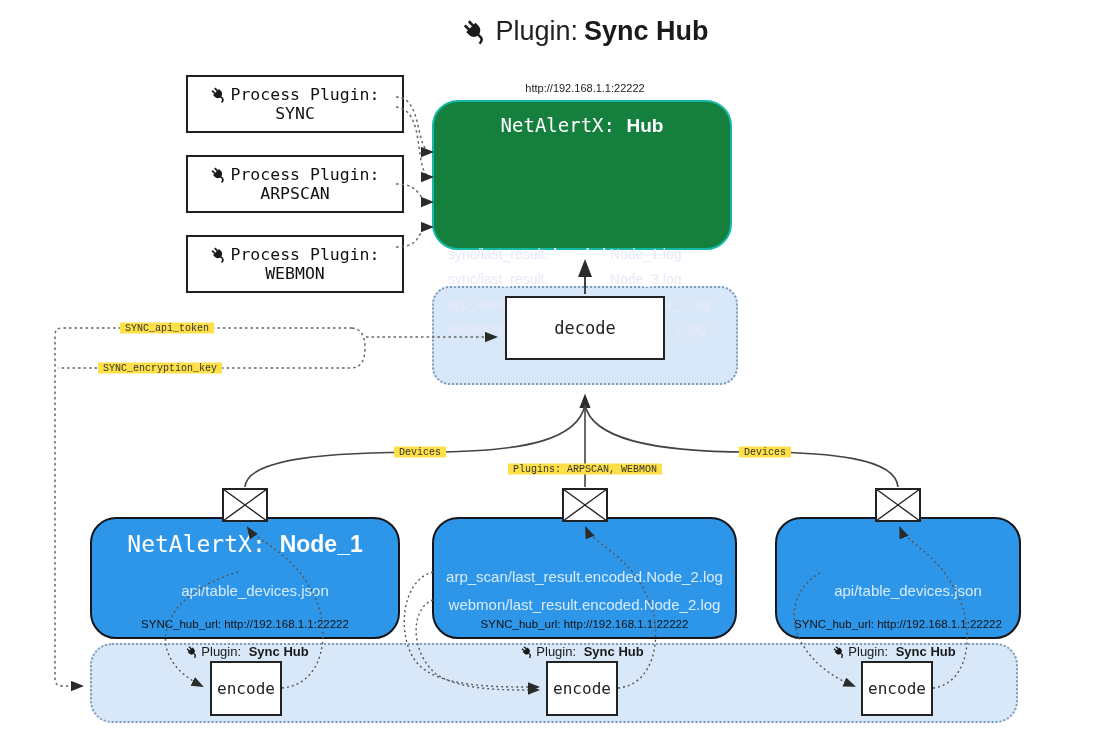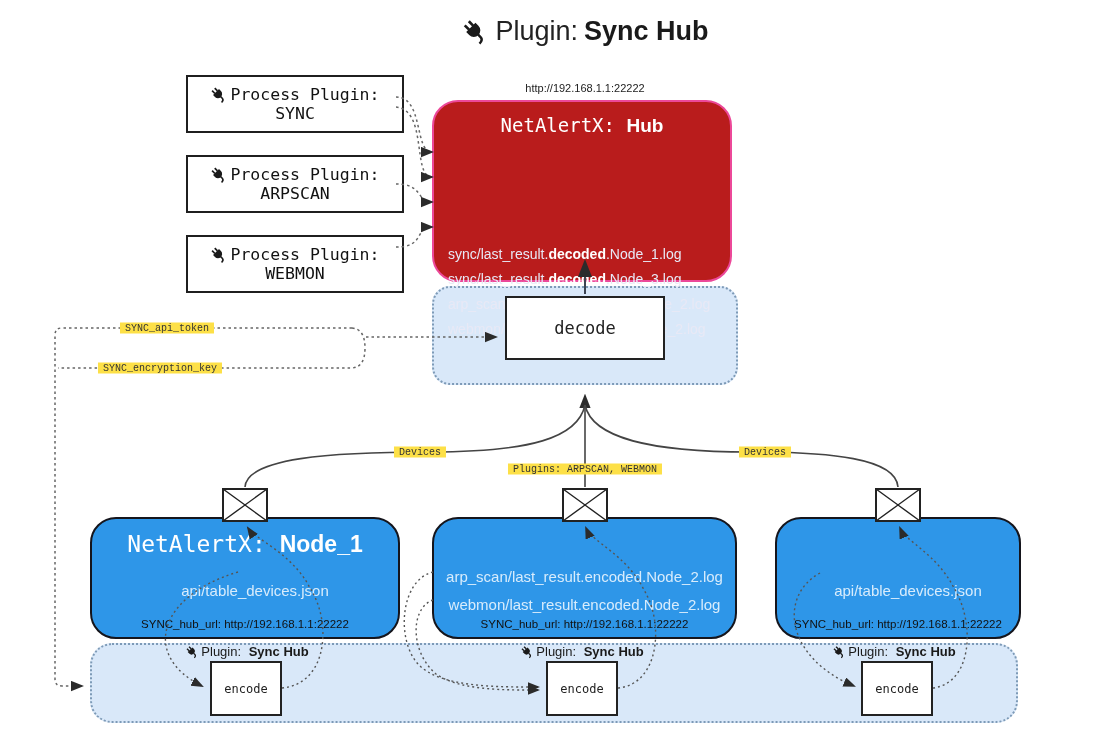--- a/index.html
+++ b/index.html
@@ -11,40 +11,40 @@
            font-size: 27px; color: #222; white-space: nowrap; display: flex; align-items: center; gap: 6px; }
   .title b { font-weight: bold; color: #1a1a1a; }
   .plug { vertical-align: middle; }
 
   .pbox { position: absolute; left: 178px; width: 218px; height: 58px; background: #fff;
           border: 2px solid #1f1f1f; z-index: 2; display: flex; flex-direction: column;
           align-items: center; justify-content: center;
           font-family: "DejaVu Sans Mono", monospace; font-size: 16.5px; color: #111; margin-left: 8px; }
   .pbox .l1 { display: flex; align-items: center; gap: 2px; }
 
-  .hub { position: absolute; left: 432px; top: 100px; width: 300px; height: 182px;
-         background: #b91c1c; border: 2px solid #ec4899; border-radius: 26px; z-index: 2; }
+  .hub { position: absolute; left: 432px; top: 100px; width: 300px; height: 150px;
+         background: #15803d; border: 2px solid #14b8a6; border-radius: 26px; z-index: 2; }
   .hub-title { position: absolute; left: 0; right: 0; top: 12px; text-align: center; color: #fff;
                font-family: "DejaVu Sans Mono", monospace; font-size: 19px; white-space: nowrap; }
   .hub-title b { font-family: "Liberation Sans", sans-serif; font-weight: bold; }
   .hub-logs { position: absolute; left: 14px; top: 140px; right: 6px; }
   .hub-log { height: 25px; line-height: 25px; font-size: 14px; color: #e8e9f6; white-space: nowrap; }
   .hub-log b { color: #ffffff; }
   .url-label { position: absolute; left: 585px; top: 82px; transform: translateX(-50%);
                font-size: 11px; color: #222; z-index: 3; white-space: nowrap; }
 
   .lightbox { position: absolute; background: #d9e8f9; border: 2px dotted #7d9ab7; z-index: 1; }
   .decode-wrap { left: 432px; top: 286px; width: 306px; height: 99px; border-radius: 18px; }
   .bottom-wrap { left: 90px; top: 643px; width: 928px; height: 80px; border-radius: 22px; }
 
   .whitebox { position: absolute; background: #fff; border: 2px solid #222; z-index: 2;
               display: flex; align-items: center; justify-content: center;
               font-family: "DejaVu Sans Mono", monospace; color: #222; }
   .decode-box { left: 505px; top: 296px; width: 160px; height: 64px; font-size: 17px; }
-  .encode-box { top: 661px; width: 72px; height: 55px; font-size: 12px; }
+  .encode-box { top: 661px; width: 72px; height: 55px; font-size: 16px; }
 
   .node { position: absolute; top: 517px; height: 122px; background: #2e96e8;
           border: 2px solid #15151c; border-radius: 26px; z-index: 2; }
   .node-title { position: absolute; left: 0; right: 0; top: 12px; text-align: center; color: #fff;
                 font-family: "DejaVu Sans Mono", monospace; font-size: 23px; white-space: nowrap; }
   .node-title b { font-family: "Liberation Sans", sans-serif; font-weight: bold; }
   .node-line { text-align: center; color: #d8ecfc; font-size: 15px; line-height: 28px; white-space: nowrap; }
   .node-lines-1 { position: absolute; left: 0; right: 0; top: 58px; margin-left: 20px; }
   .node-lines-2 { position: absolute; left: 0; right: 0; top: 44px; }
   .node-url { position: absolute; left: 0; right: 0; bottom: 7px; text-align: center;

